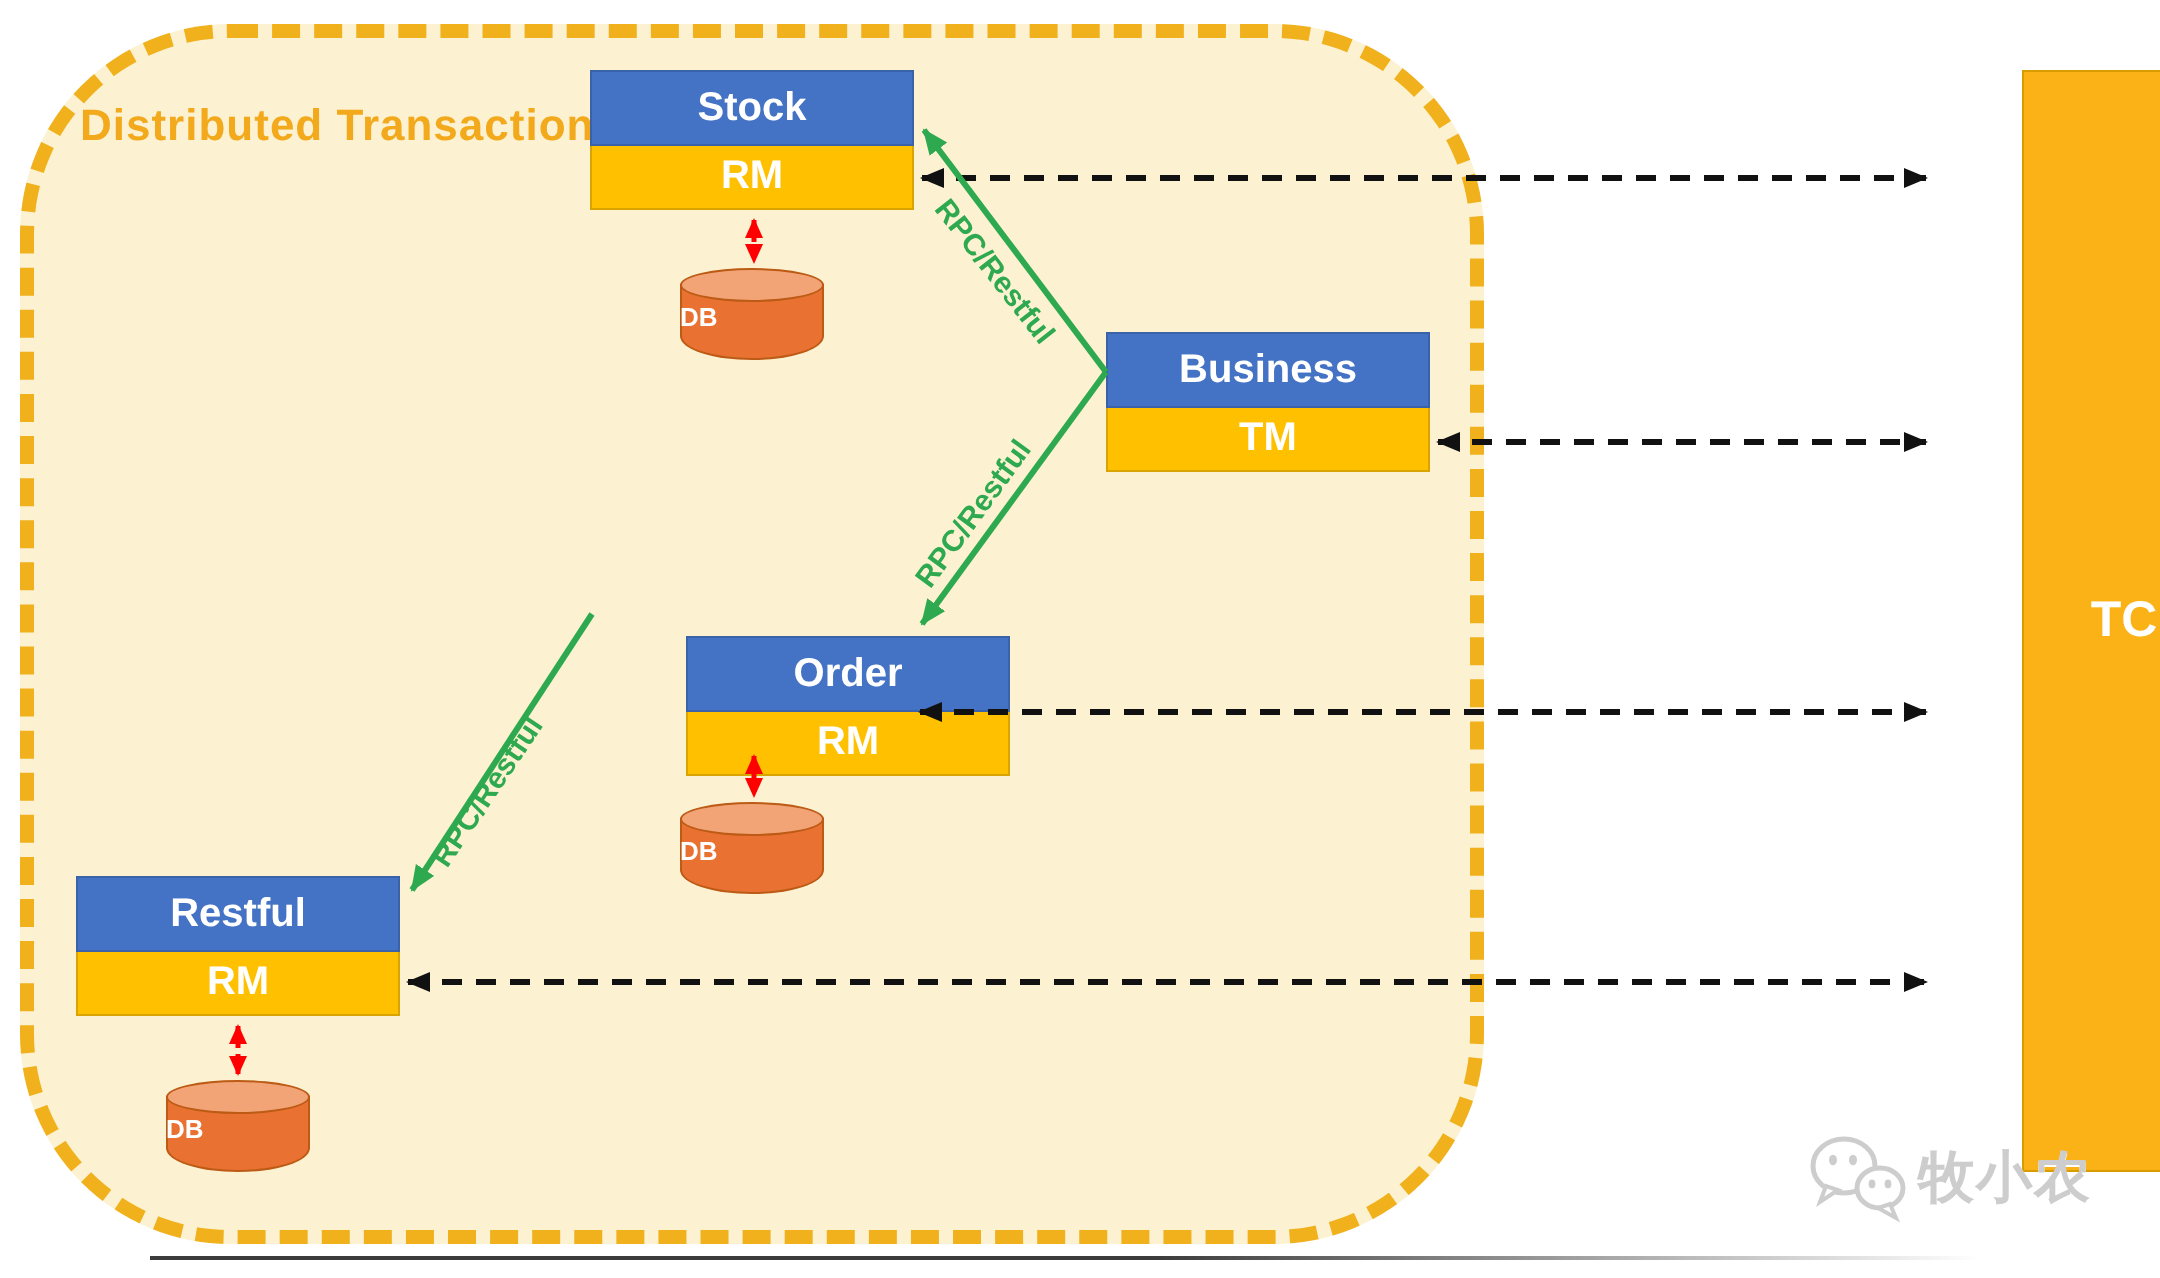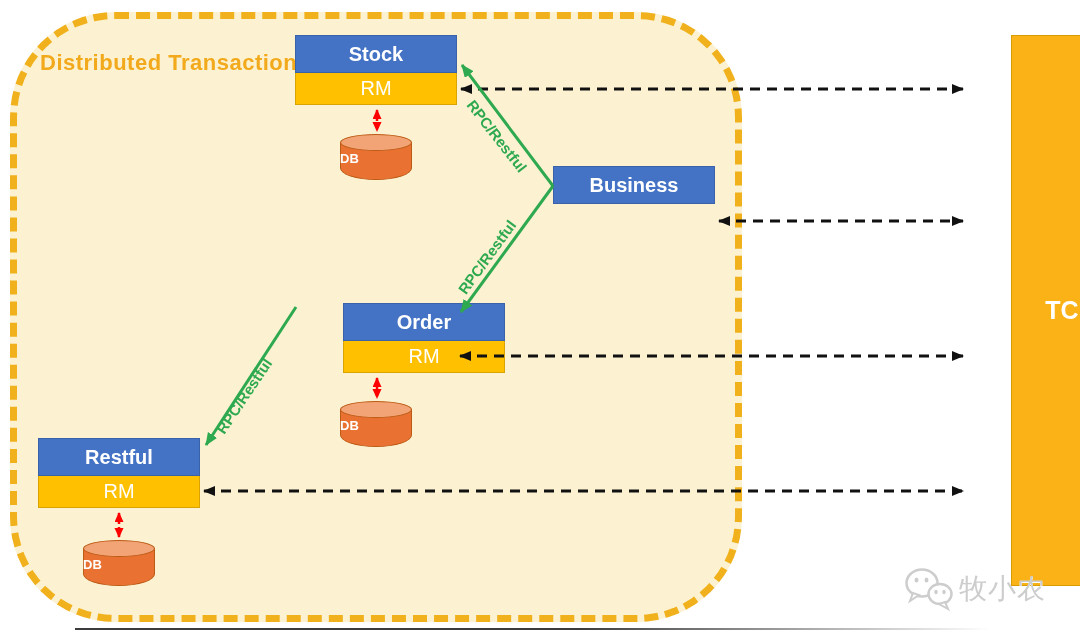--- a/index.html
+++ b/index.html
@@ -18,26 +18,26 @@
   }
   
   .svc{position:absolute;width:162px;}
   .svc .hdr{
     height:38px;background:#4472C4;border:1px solid #3A62A8;box-sizing:border-box;
     color:#fff;font-weight:bold;font-size:20px;
     display:flex;align-items:center;justify-content:center;
   }
   .svc .role{
     height:32px;background:#FFC000;border:1px solid #D9A400;border-top:none;box-sizing:border-box;
-    color:#fff;font-weight:normal;font-size:20px;
+    color:#fff;font-weight:bold;font-size:20px;
     display:flex;align-items:center;justify-content:center;
   }
   #svc-stock{left:295px;top:35px;}
   #svc-business{left:553px;top:166px;text-align:center;}
-  #svc-order{left:296px;top:303px;padding-left:47px;}
+  #svc-order{left:296px;top:318px;padding-left:47px;}
   #svc-account{left:38px;top:438px;}
   
   .db{position:absolute;width:72px;height:48px;}
   .db .body{
     position:absolute;left:0;top:8px;width:72px;height:38px;box-sizing:border-box;
     background:#E97132;border:1.5px solid #BC5B15;border-top:none;
     border-radius:0 0 36px 36px / 0 0 12px 12px;
   }
   .db .top{
     position:absolute;left:0;top:0;width:72px;height:17px;box-sizing:border-box;
@@ -64,21 +64,21 @@
     position:absolute;color:#2EA94F;font-weight:bold;font-size:15px;white-space:nowrap;
   }
   #rpc-label-stock{left:497px;top:136px;transform:translate(-50%,-50%) rotate(52deg);}
   #rpc-label-order{left:487px;top:257px;transform:translate(-50%,-50%) rotate(-54deg);}
   #rpc-label-account{left:244px;top:396px;transform:translate(-50%,-50%) rotate(-56deg);}
   
   #watermark{
     position:absolute;left:903px;top:566px;display:flex;align-items:center;gap:2px;
   }
   #watermark .wm-text{
-    font-size:28px;color:#cdcdcd;font-weight:normal;letter-spacing:1px;
+    font-size:28px;color:#cdcdcd;font-weight:bold;letter-spacing:1px;
     text-shadow:0 1px 0 #ffffff;
   }
   
   #bottom-line{
     position:absolute;left:75px;top:628px;width:915px;height:2px;
     background:linear-gradient(to right,#3c3c3c 0%,#3c3c3c 55%,rgba(60,60,60,0) 100%);
   }
 </style>
 </head>
 <body>
@@ -94,20 +94,21 @@
     <div class="role">RM</div>
   </div>
   <div class="db" id="db-stock">
     <div class="body"></div>
     <div class="top"></div>
     <div class="lbl">DB</div>
   </div>
 
   <div class="svc" id="svc-business">
     <div class="hdr">Business</div>
+    <div class="role">TM</div>
   </div>
 
   <div class="svc" id="svc-order">
     <div class="hdr">Order</div>
     <div class="role">RM</div>
   </div>
   <div class="db" id="db-order">
     <div class="body"></div>
     <div class="top"></div>
     <div class="lbl">DB</div>

